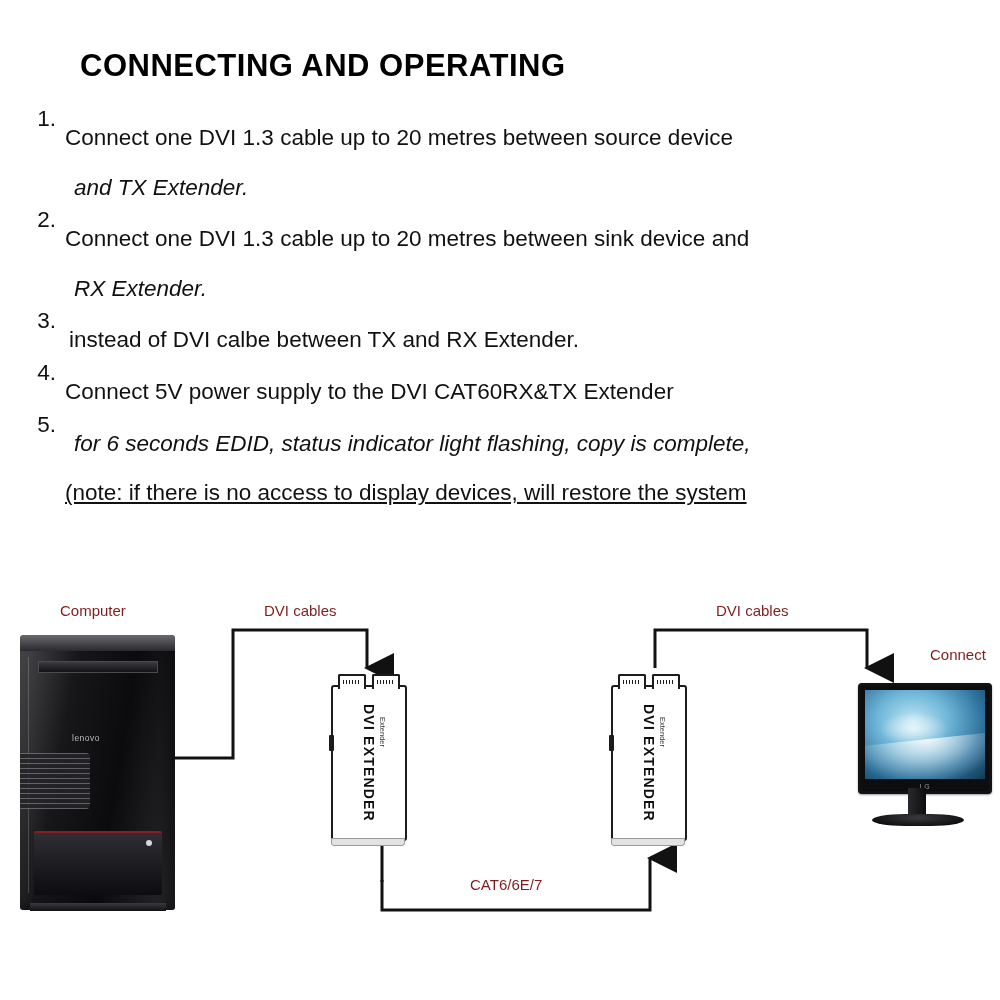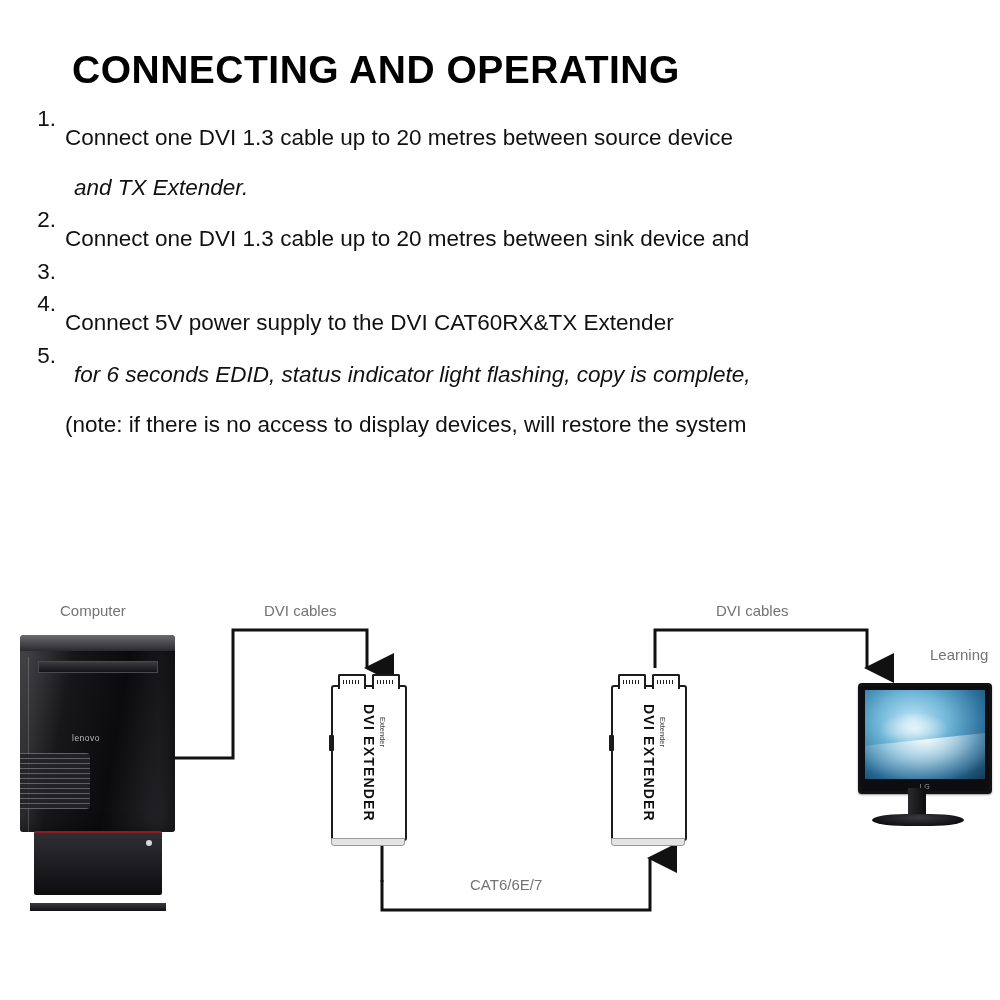--- a/index.html
+++ b/index.html
@@ -12,23 +12,23 @@
     height: 1000px;
     position: relative;
     font-family: "Liberation Sans", sans-serif;
     color: #111111;
     overflow: hidden;
   }
 
   
   #page-title {
     position: absolute;
-    left: 72px;
+    left: 80px;
     top: 48px;
-    font-size: 39px;
+    font-size: 31px;
     font-weight: bold;
     letter-spacing: 0.5px;
     color: #000000;
     white-space: nowrap;
   }
 
   
   #instructions {
     position: absolute;
     left: 26px;
@@ -51,49 +51,49 @@
   }
   .step-text {
     flex: 1 1 auto;
   }
   .step-text .ln {
     display: block;
     margin-top: 19px;
   }
   .step-text .ln.ind1 { padding-left: 9px; font-style: italic; }
   .step-text .ln.ind2 { padding-left: 4px; }
-  .step-text .ln.ind3 { padding-left: 0px; }
+  .step-text .ln.ind3 { padding-left: 0px; text-decoration: underline; }
 
   
   #diagram {
     position: absolute;
     left: 0;
     top: 590px;
     width: 1000px;
     height: 380px;
   }
   .dlabel {
     position: absolute;
     font-size: 15px;
-    color: #737373;
+    color: #7f1d1d;
     white-space: nowrap;
   }
   #label-computer { left: 60px;  top: 12px; }
   #label-dvi-left { left: 264px; top: 12px; }
   #label-dvi-right{ left: 716px; top: 12px; }
   #label-monitor  { left: 930px; top: 56px; }
   #label-cat      { left: 470px; top: 286px; }
 
   
   #pc-tower {
     position: absolute;
     left: 20px;
     top: 45px;
     width: 155px;
-    height: 197px;
+    height: 275px;
     background: linear-gradient(100deg,#4a4a4c 0%,#17171a 30%,#0b0b0d 60%,#2c2c30 100%);
     border-radius: 4px 4px 3px 3px;
     box-shadow: inset -8px 0 16px rgba(0,0,0,.55);
   }
   #pc-top-bevel {
     position: absolute; left: 0; top: 0; width: 100%; height: 16px;
     background: linear-gradient(180deg,#6a6a6e,#2a2a2e);
     border-radius: 4px 4px 0 0;
   }
   #pc-panel-seam {
@@ -256,26 +256,28 @@
     <span class="step-text">
       <span class="ln">Connect one DVI 1.3 cable up to 20 metres between source device</span>
       <span class="ln ind1">and TX Extender.</span>
     </span>
   </div>
 
   <div class="step">
     <span class="step-num">2.</span>
     <span class="step-text">
       <span class="ln">Connect one DVI 1.3 cable up to 20 metres between sink device and</span>
+      <span class="ln ind1">RX Extender.</span>
     </span>
   </div>
 
   <div class="step">
     <span class="step-num">3.</span>
     <span class="step-text">
+      <span class="ln ind2">instead of DVI  calbe between TX and RX Extender.</span>
     </span>
   </div>
 
   <div class="step">
     <span class="step-num">4.</span>
     <span class="step-text">
       <span class="ln">Connect 5V power supply to the DVI CAT60RX&amp;TX Extender</span>
     </span>
   </div>
 
@@ -287,21 +289,21 @@
     </span>
   </div>
 
 </div>
 
 <div id="diagram">
 
   <div class="dlabel" id="label-computer">Computer</div>
   <div class="dlabel" id="label-dvi-left">DVI cables</div>
   <div class="dlabel" id="label-dvi-right">DVI cables</div>
-  <div class="dlabel" id="label-monitor">Learning</div>
+  <div class="dlabel" id="label-monitor">Connect</div>
   <div class="dlabel" id="label-cat">CAT6/6E/7</div>
 
   <svg id="wires" viewBox="0 0 1000 380">
     <defs>
       <marker id="arrowdown" markerWidth="12" markerHeight="12" refX="5" refY="9" orient="auto">
         <path d="M0,0 L10,0 L5,10 z" fill="#111111"></path>
       </marker>
       <marker id="arrowup" markerWidth="12" markerHeight="12" refX="5" refY="1" orient="auto">
         <path d="M0,10 L10,10 L5,0 z" fill="#111111"></path>
       </marker>

